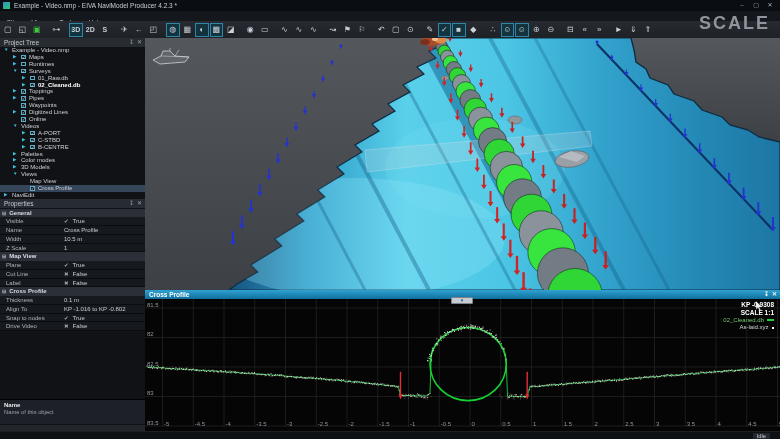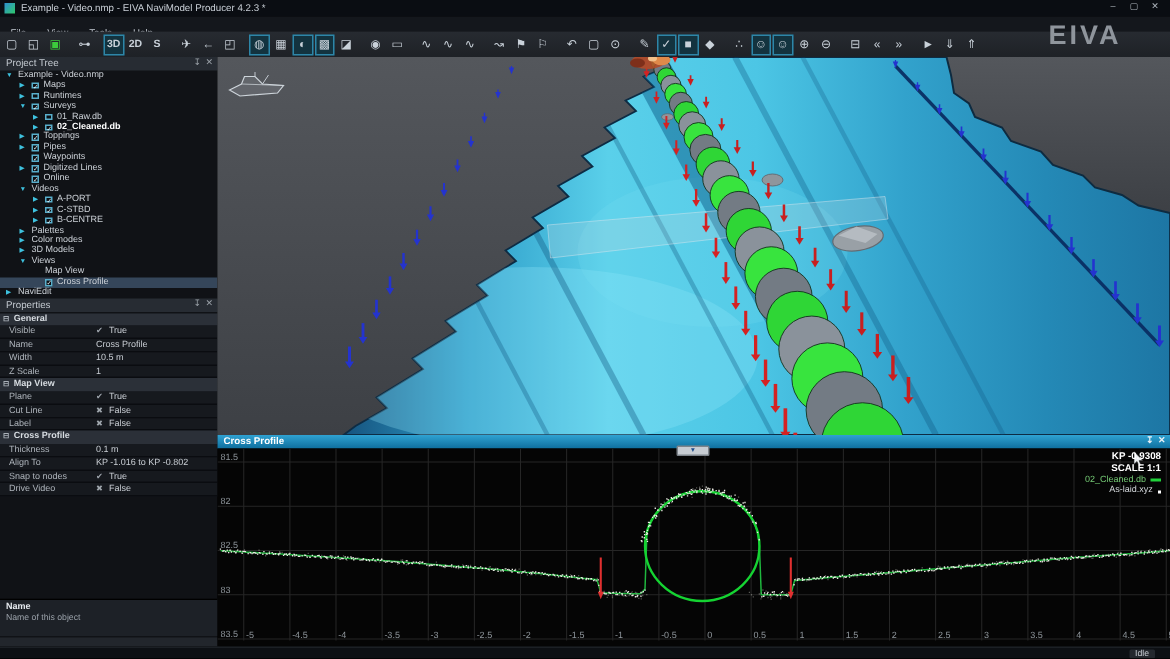--- a/index.html
+++ b/index.html
@@ -124,21 +124,21 @@
       <div class="tbtn act">☺</div>
       <div class="tbtn">⊕</div>
       <div class="tbtn">⊖</div>
       <div class="tbtn gap">⊟</div>
       <div class="tbtn">«</div>
       <div class="tbtn">»</div>
       <div class="tbtn gap">►</div>
       <div class="tbtn">⇓</div>
       <div class="tbtn">⇑</div>
     </div>
-  <div id="logo" class="abs">EIVA</div>
+  <div id="logo" class="abs">SCALE</div>
 
   <div id="leftpanel" class="abs">
     <div class="phead" style="top:0">
       <span>Project Tree</span>
       <span class="phico" style="right:11px">↧</span>
       <span class="phico" style="right:3px">✕</span>
     </div>
     <div id="tree">
         <div class="trow" style="top: 0px;">
           <span class="texp" style="left: 4px;">▼</span>

